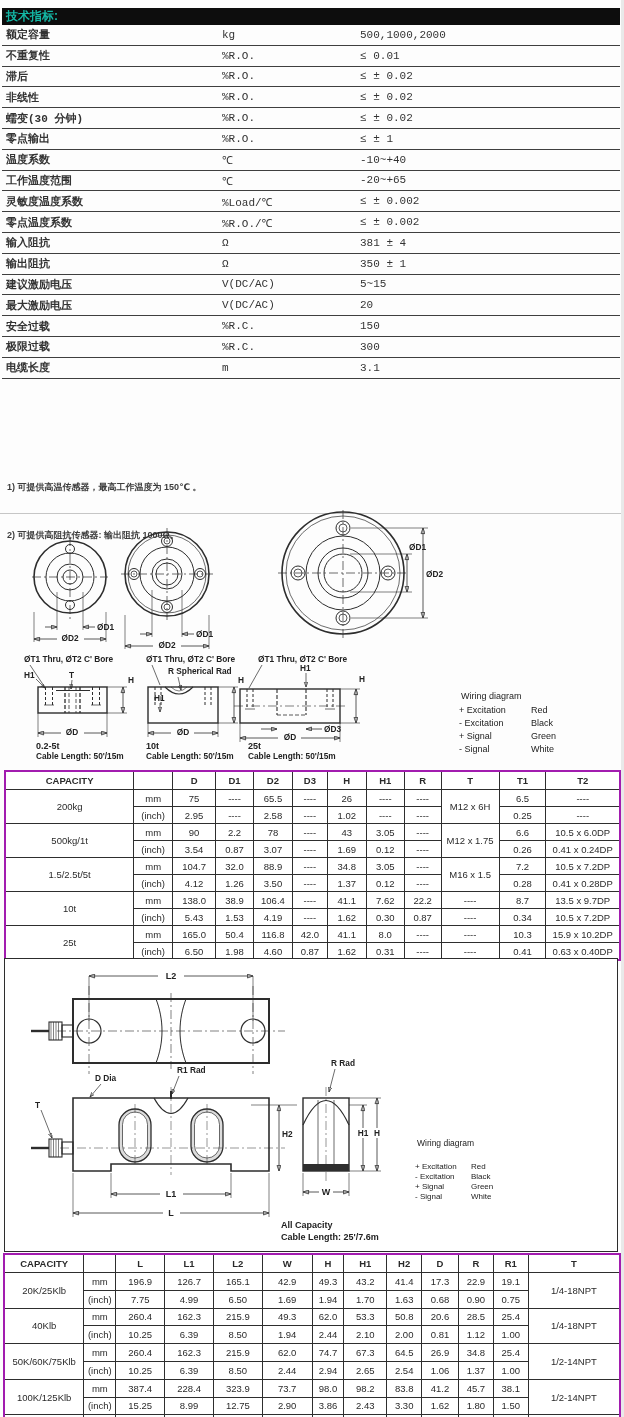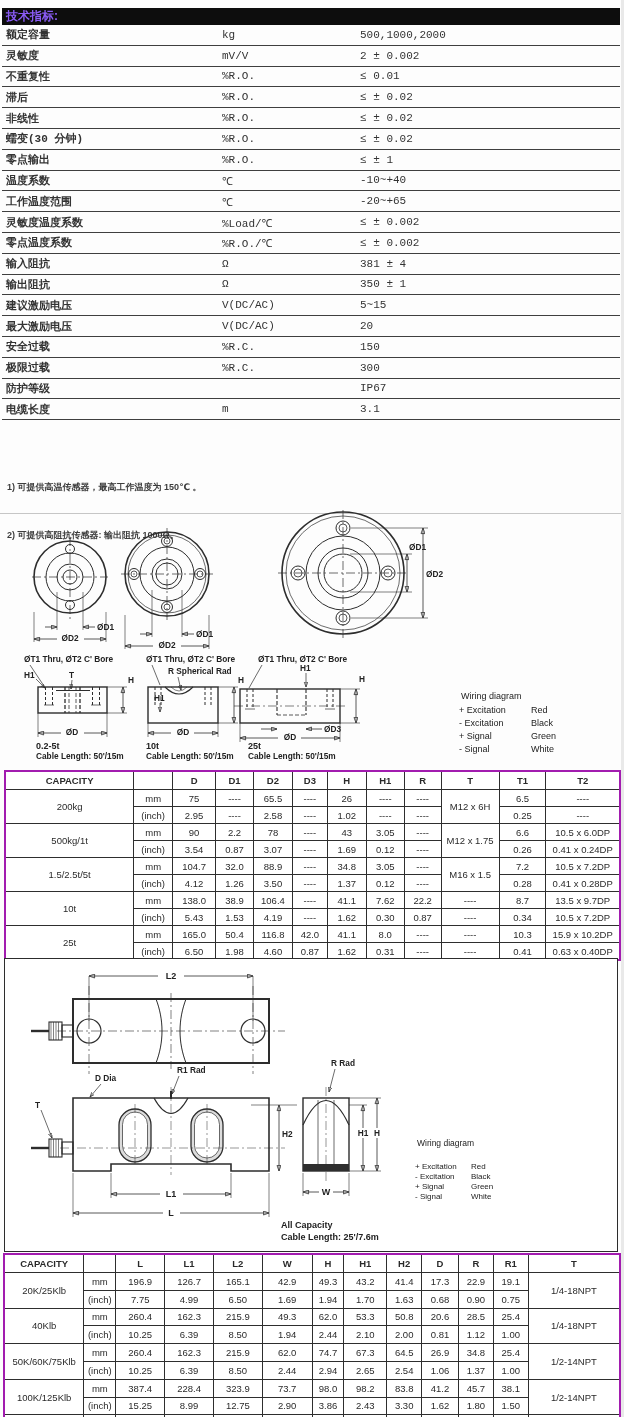--- a/index.html
+++ b/index.html
@@ -1,20 +1,20 @@
 <!DOCTYPE html>
 <html><head>
 <meta charset="utf-8">
 <style>
   html,body{margin:0;padding:0;background:#e9e9e9;}
   .page{position:relative;width:621px;height:1417px;background:#fdfdfd;overflow:hidden;
         font-family:"Liberation Sans","DejaVu Sans",sans-serif;color:#333;}
   
   .titlebar{position:absolute;left:2px;top:8px;width:614px;height:17px;background:#0d0d0d;
-            color:#8b5cf6;font-size:12px;font-weight:bold;line-height:17px;padding-left:4px;}
+            color:#14b8a6;font-size:12px;font-weight:bold;line-height:17px;padding-left:4px;}
   
   .spec{position:absolute;left:2px;top:25px;width:618px;}
   .spec-row{display:flex;align-items:center;height:20.8px;border-bottom:1.8px solid #3f3f3f;
             font-size:11px;box-sizing:border-box;font-family:Liberation Mono, monospace;}
   .s-name{width:216px;padding-left:4px;font-weight:600;white-space:nowrap;}
   .s-unit{width:138px;white-space:nowrap;}
   .s-val{flex:1;white-space:nowrap;}
   
   .footnotes{position:absolute;left:7px;top:446px;font-size:9px;font-weight:600;color:#3d3d3d;}
   .fn{margin-bottom:9px;white-space:nowrap;margin-top:35px;}
@@ -51,25 +51,20 @@
     <span>技术指标:</span>
   </div>
 
   <div class="spec" id="specTable">
       <div class="spec-row">
         <div class="s-name">额定容量</div>
         <div class="s-unit">kg</div>
         <div class="s-val">500,1000,2000</div>
       </div>
       <div class="spec-row">
-        <div class="s-name">灵敏度</div>
-        <div class="s-unit">mV/V</div>
-        <div class="s-val">2 ± 0.002</div>
-      </div>
-      <div class="spec-row">
         <div class="s-name">不重复性</div>
         <div class="s-unit">%R.O.</div>
         <div class="s-val">≤ 0.01</div>
       </div>
       <div class="spec-row">
         <div class="s-name">滞后</div>
         <div class="s-unit">%R.O.</div>
         <div class="s-val">≤ ± 0.02</div>
       </div>
       <div class="spec-row">
@@ -129,25 +124,20 @@
       </div>
       <div class="spec-row">
         <div class="s-name">安全过载</div>
         <div class="s-unit">%R.C.</div>
         <div class="s-val">150</div>
       </div>
       <div class="spec-row">
         <div class="s-name">极限过载</div>
         <div class="s-unit">%R.C.</div>
         <div class="s-val">300</div>
-      </div>
-      <div class="spec-row">
-        <div class="s-name">防护等级</div>
-        <div class="s-unit"></div>
-        <div class="s-val">IP67</div>
       </div>
       <div class="spec-row">
         <div class="s-name">电缆长度</div>
         <div class="s-unit">m</div>
         <div class="s-val">3.1</div>
       </div>
     </div>
 
   <div class="footnotes" id="footnotes">
       <div class="fn">1) 可提供高温传感器，最高工作温度为 150℃ 。</div>

